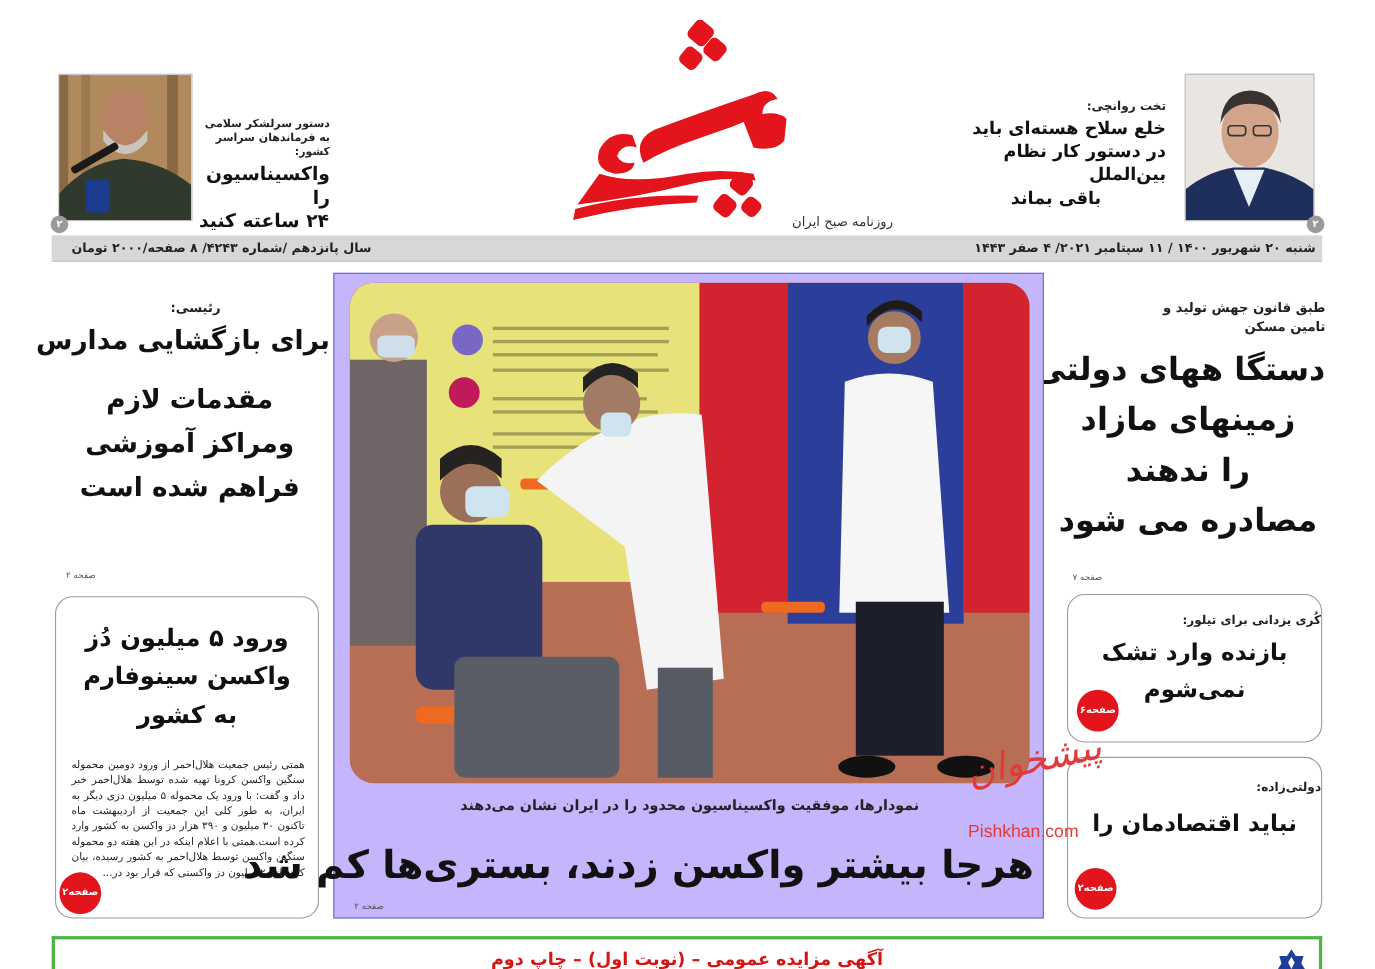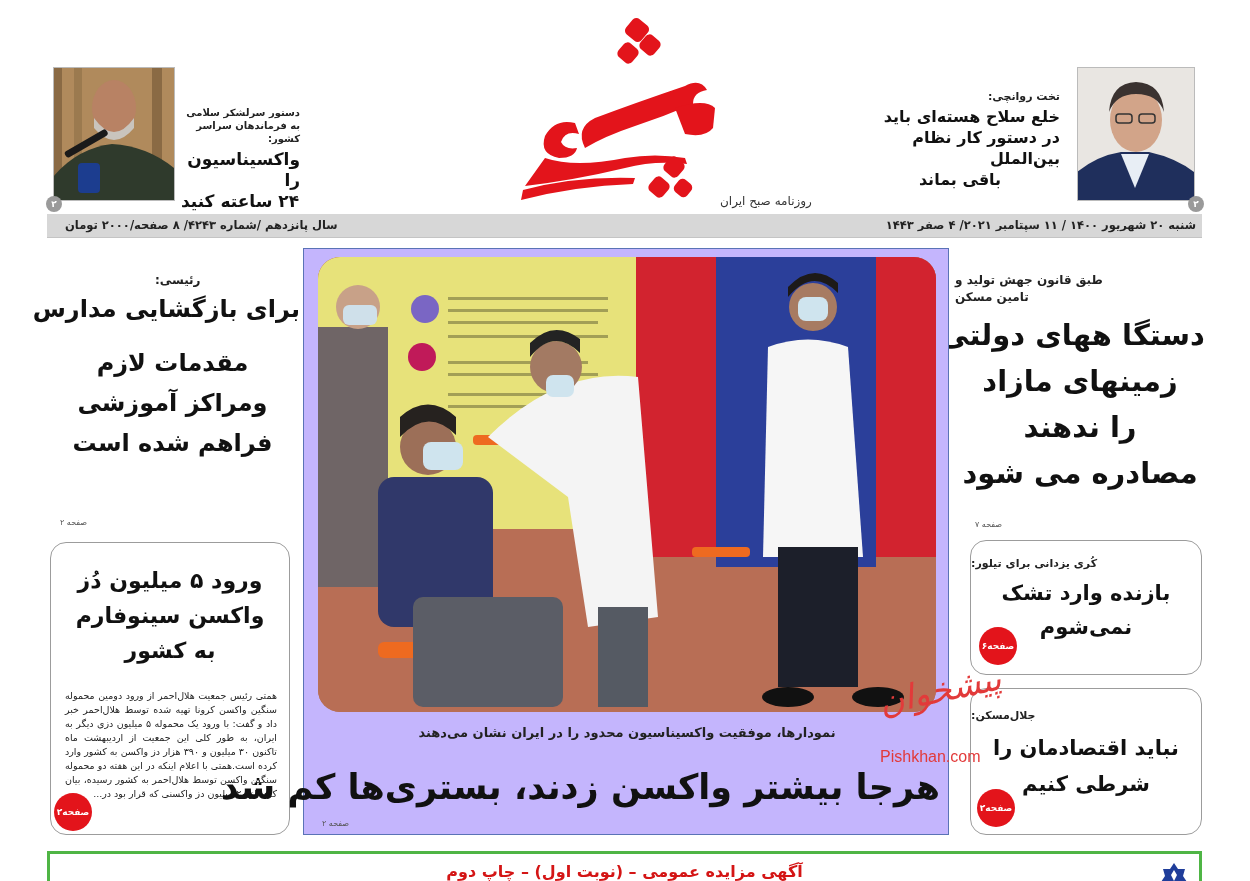--- a/index.html
+++ b/index.html
@@ -22,21 +22,21 @@
   .logo-slogan { position: absolute; left: 205px; top: 186px; font-size: 12px; color: #333; white-space: nowrap; }
 
   
   .datebar {
     position: absolute; left: 47px; top: 214px; width: 1155px; height: 24px;
     background: #d7d7d7; border-bottom: 1px solid #c4c4c4;
   }
   .datebar span { position: absolute; top: 4px; font-size: 11.5px; font-weight: bold; color: #222; white-space: nowrap; }
 
   
-  .kicker { font-size: 12px; font-weight: bold; color: #222; text-align: left; line-height: 17px; }
+  .kicker { font-size: 12px; font-weight: bold; color: #222; text-align: right; line-height: 17px; }
   .big-head { font-weight: bold; text-align: center; color: #111; }
   .page-ref { font-size: 8px; color: #555; }
 
   .box {
     position: absolute; border: 1px solid #9c9c9c; border-radius: 16px; background: #fff;
   }
   .red-badge {
     position: absolute; width: 38px; height: 38px; border-radius: 50%;
     background: #e3141b; color: #fff; font-size: 9px; font-weight: bold;
     line-height: 38px; text-align: center;
@@ -144,23 +144,22 @@
 <div class="abs page-ref" style="left:975px; top:520px;">صفحه ۷</div>
 
 <div class="box" style="left:970px; top:540px; width:232px; height:135px;">
   <div class="kicker" style="margin-top:14px; font-size:11px;">کُری یزدانی برای تیلور:</div>
   <div class="big-head" style="font-size:21px; line-height:34px; margin-top:4px;">بازنده وارد تشک</div>
   <div class="big-head" style="font-size:21px; line-height:34px;">نمی‌شوم</div>
   <div class="red-badge" style="left:8px; top:86px;">صفحه۶</div>
 </div>
 
 <div class="box" style="left:970px; top:688px; width:232px; height:147px;">
-  <div class="kicker" style="margin-top:18px; font-size:11px;">جلال‌مسکن:</div>
+  <div class="kicker" style="margin-top:18px; font-size:11px;">دولتی‌زاده:</div>
   <div class="big-head" style="font-size:21px; line-height:36px; margin-top:6px;">نباید اقتصادمان را</div>
-  <div class="big-head" style="font-size:21px; line-height:36px;">شرطی کنیم</div>
   <div class="red-badge" style="left:6px; top:100px;">صفحه۲</div>
 </div>
 
 <div class="abs" style="left:45px; top:272px; width:255px;">
   <div class="kicker" style="text-align:left; padding-left:110px;">رئیسی:</div>
   <div class="big-head" style="font-size:24px; line-height:40px; white-space:nowrap;">برای بازگشایی مدارس</div>
   <div class="big-head" style="font-size:24px; line-height:40px; margin-top:14px;">مقدمات لازم</div>
   <div class="big-head" style="font-size:24px; line-height:40px;">ومراکز آموزشی</div>
   <div class="big-head" style="font-size:24px; line-height:40px;">فراهم شده است</div>
 </div>

